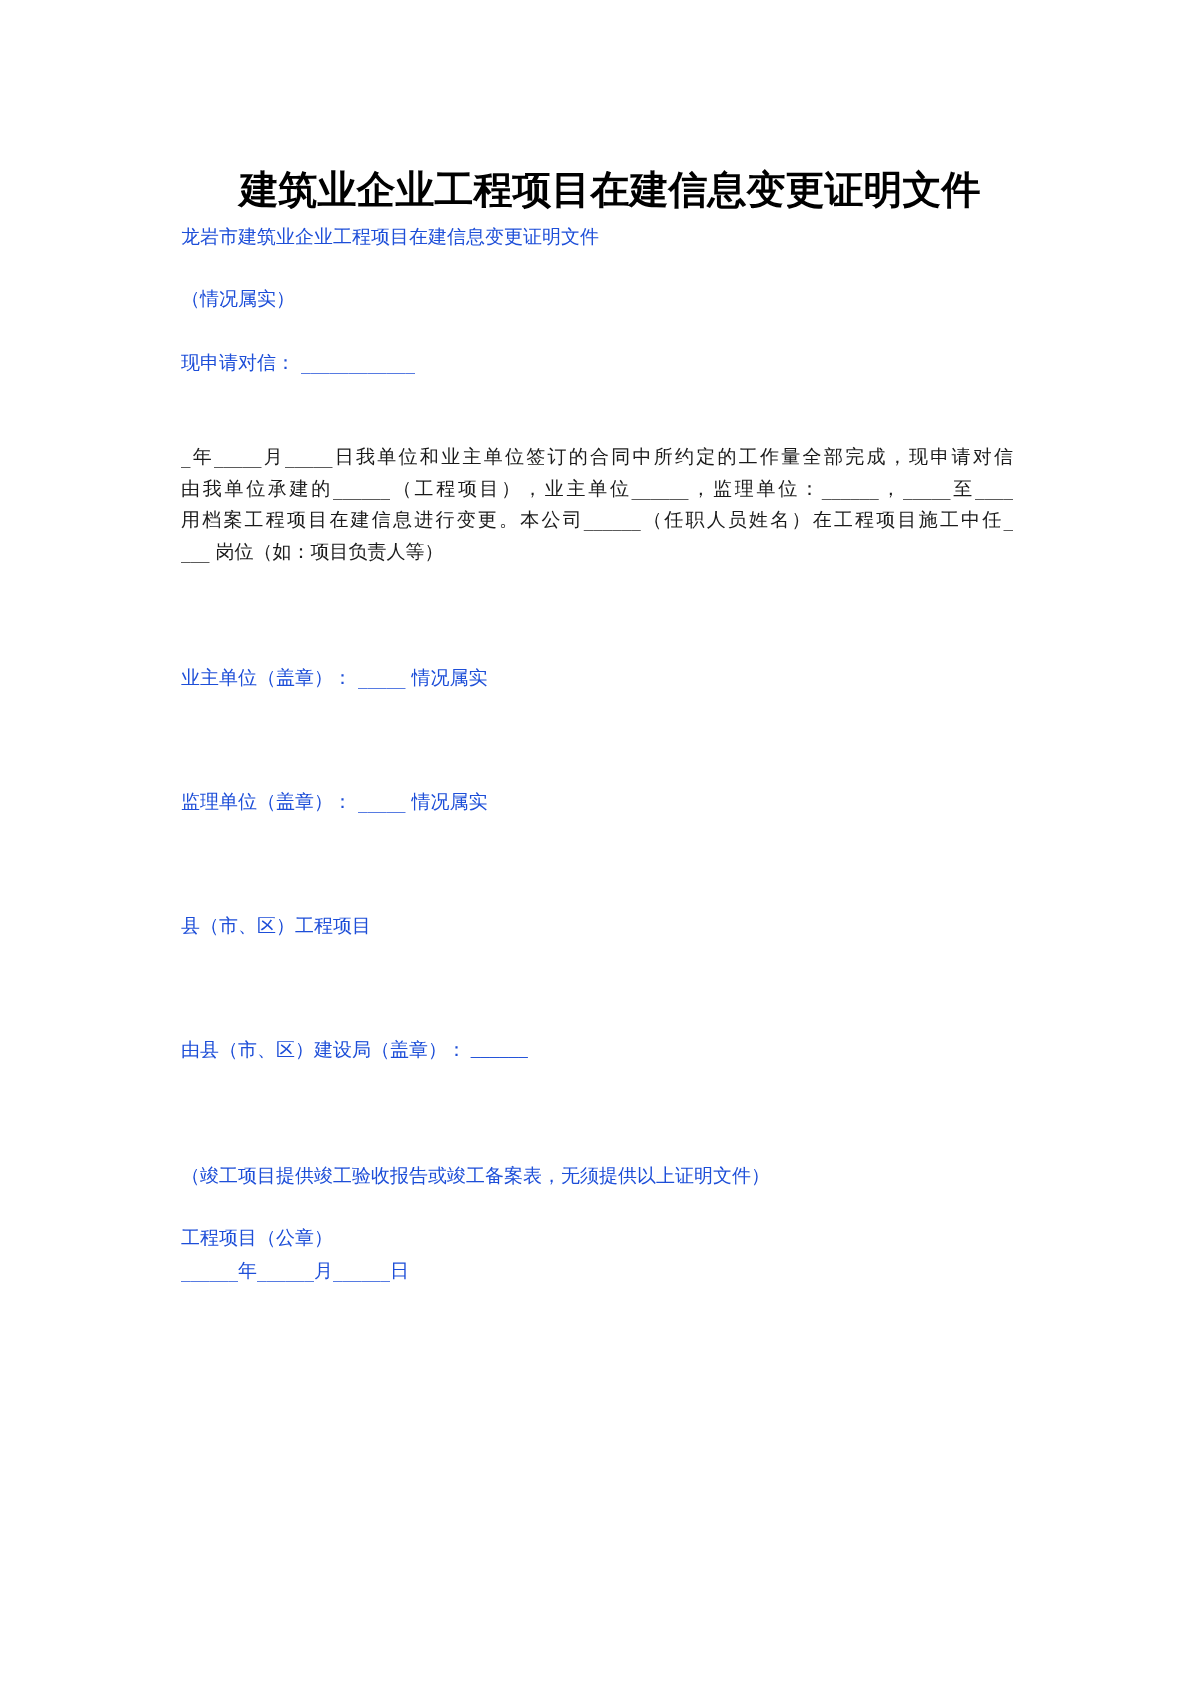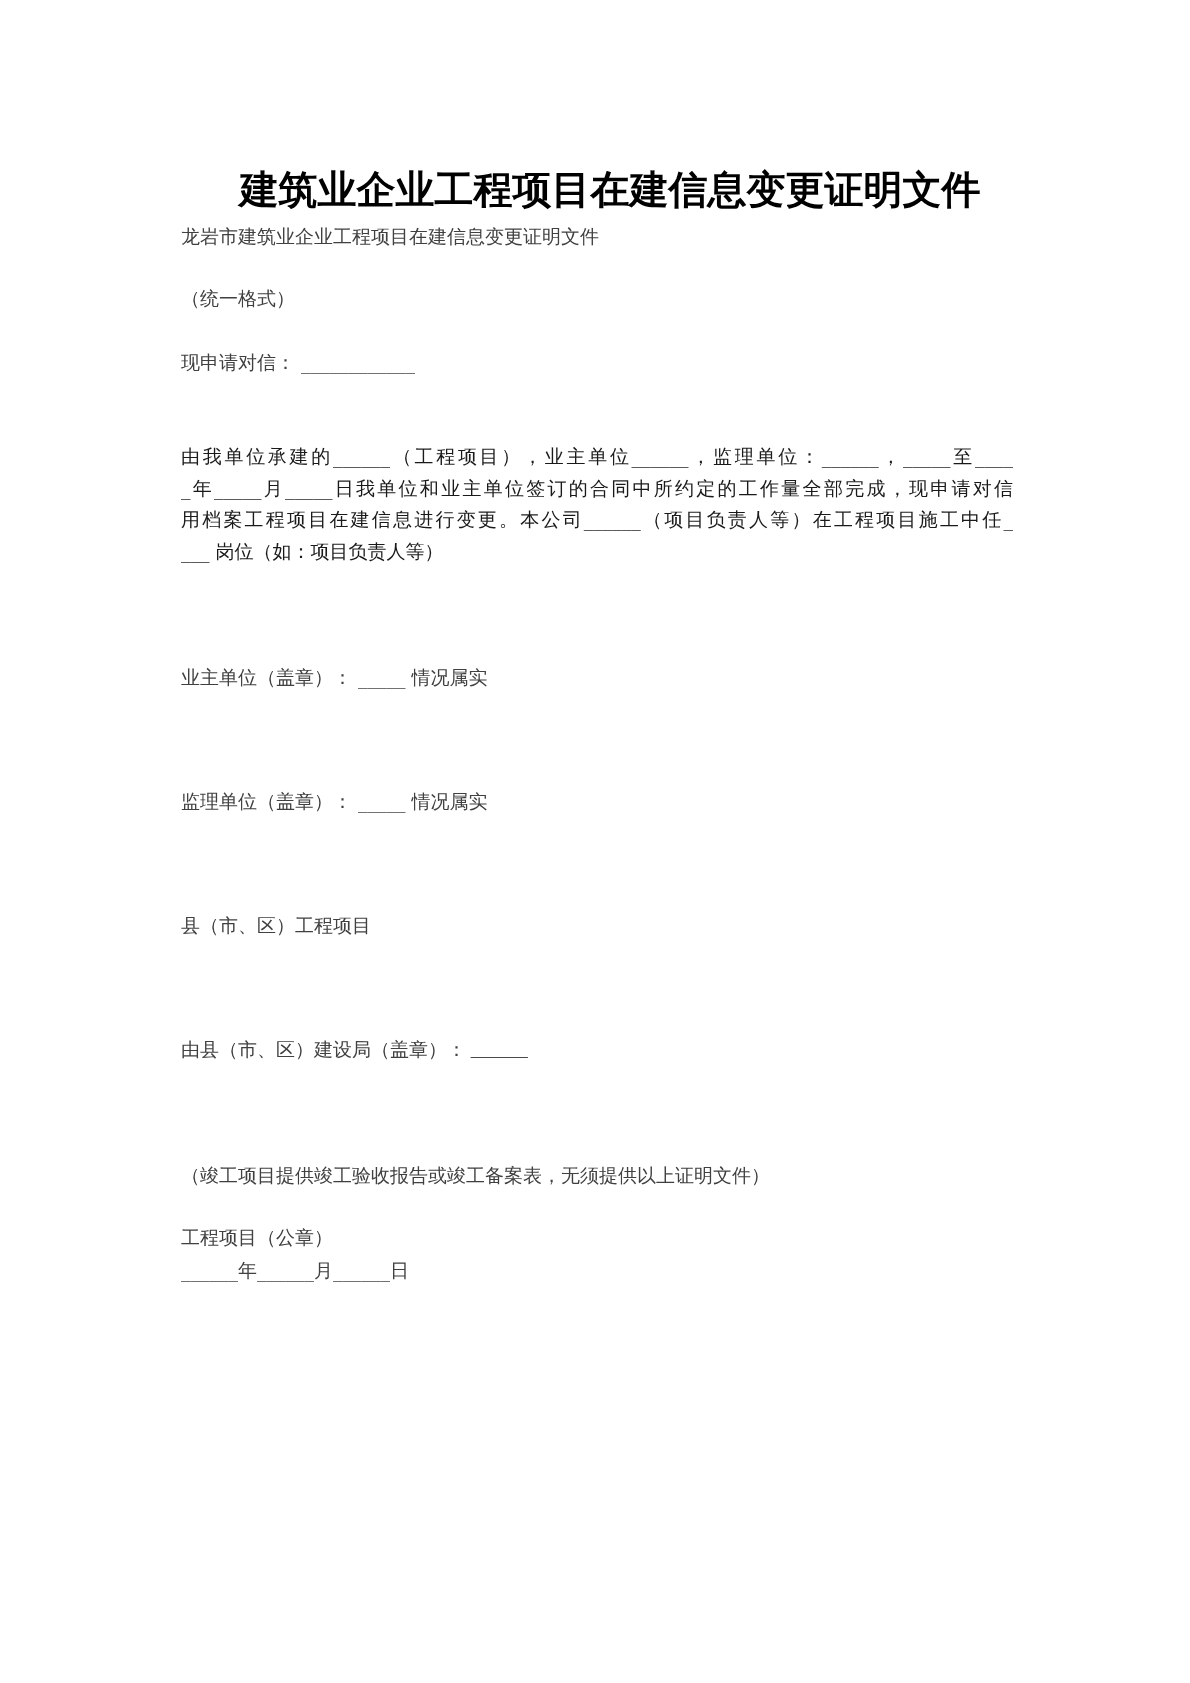--- a/index.html
+++ b/index.html
@@ -36,21 +36,21 @@
       line-height: 52px;
       font-family: "DejaVu Sans", "Liberation Sans", sans-serif;
       padding-left: 15px;
     }
     .line {
       position: absolute;
       left: 181px;
       font-size: 19px;
       line-height: 28px;
       white-space: nowrap;
-      color: #404040;
+      color: #1d4ed8;
     }
     .para {
       position: absolute;
       left: 181px;
       top: 441px;
       width: 832px;
       font-size: 19px;
       line-height: 31.5px;
       color: #1a1a1a;
     }
@@ -67,31 +67,31 @@
   </style>
 </head>
 <body>
 
 <div class="page">
 
   <div class="title">建筑业企业工程项目在建信息变更证明文件</div>
 
   <div class="line" style="top:222px;">龙岩市建筑业企业工程项目在建信息变更证明文件</div>
 
-  <div class="line" style="top:284px;">（统一格式）</div>
+  <div class="line" style="top:284px;">（情况属实）</div>
 
   <div class="line" style="top:348px;">
     <span>现申请对信：</span>
     <span>____________</span>
   </div>
 
   <div class="para">
+    <span class="pline">_年_____月_____日我单位和业主单位签订的合同中所约定的工作量全部完成，现申请对信</span>
     <span class="pline">由我单位承建的______（工程项目），业主单位______，监理单位：______，_____至____</span>
-    <span class="pline">_年_____月_____日我单位和业主单位签订的合同中所约定的工作量全部完成，现申请对信</span>
-    <span class="pline">用档案工程项目在建信息进行变更。本公司______（项目负责人等）在工程项目施工中任_</span>
+    <span class="pline">用档案工程项目在建信息进行变更。本公司______（任职人员姓名）在工程项目施工中任_</span>
     <span class="pline last">___ 岗位（如：项目负责人等）</span>
   </div>
 
   <div class="line" style="top:787px;">
     <span>监理单位（盖章）：</span>
     <span>_____</span>
     <span>情况属实</span>
   </div>
 
   <div class="line" style="top:663px;">

